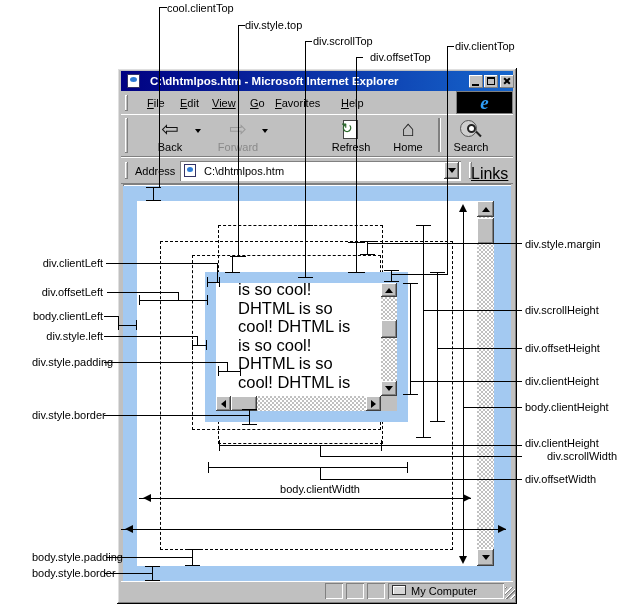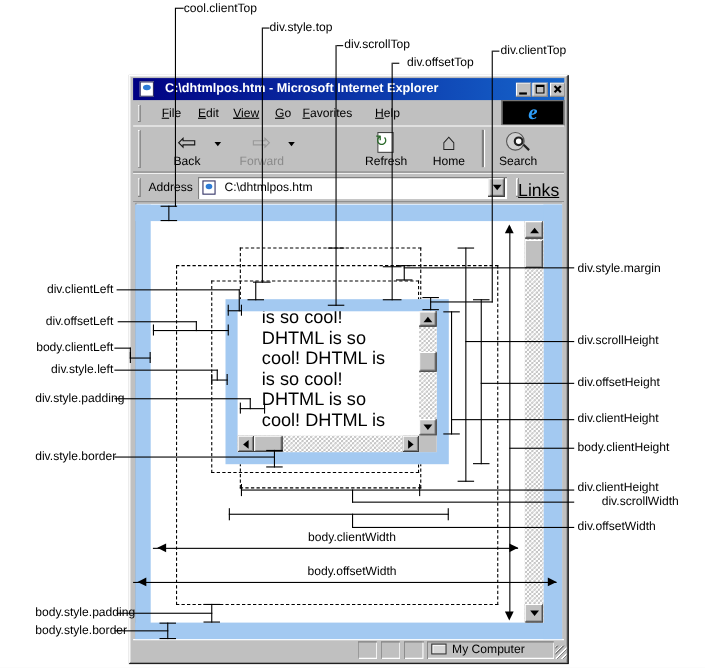--- a/index.html
+++ b/index.html
@@ -343,15 +343,14 @@
   <span class="lbl" style="left:525px;top:238px;">div.style.margin</span>
   <span class="lbl" style="left:525px;top:304px;">div.scrollHeight</span>
   <span class="lbl" style="left:525px;top:342px;">div.offsetHeight</span>
   <span class="lbl" style="left:525px;top:375px;">div.clientHeight</span>
   <span class="lbl" style="left:525px;top:401px;">body.clientHeight</span>
   <span class="lbl" style="left:525px;top:437px;">div.clientHeight</span>
   <span class="lbl" style="left:517px;top:450px;margin-left:30px;">div.scrollWidth</span>
   <span class="lbl" style="left:525px;top:473px;">div.offsetWidth</span>
 
   <span class="lbl lbl-c" style="left:240px;top:483px;">body.clientWidth</span>
-  <span class="lbl lbl-c" style="left:240px;top:514px;">body.offsetWidth</span>
 
 </div>
 
 </body></html>

